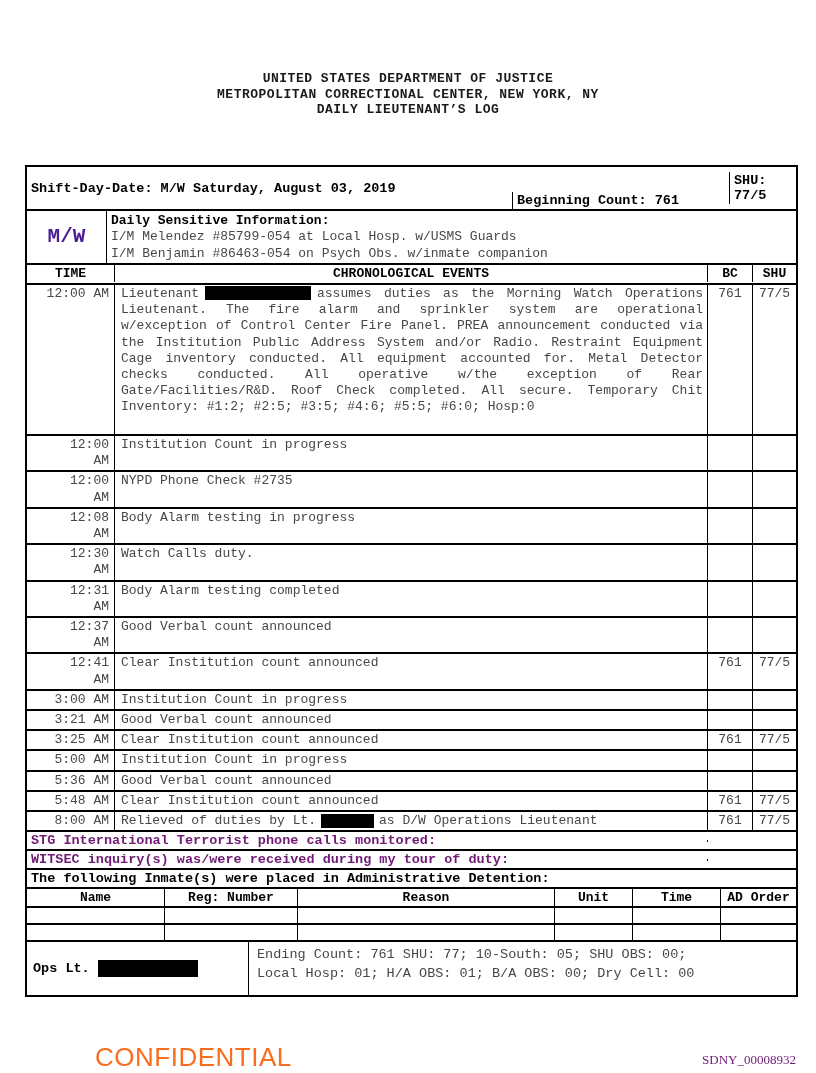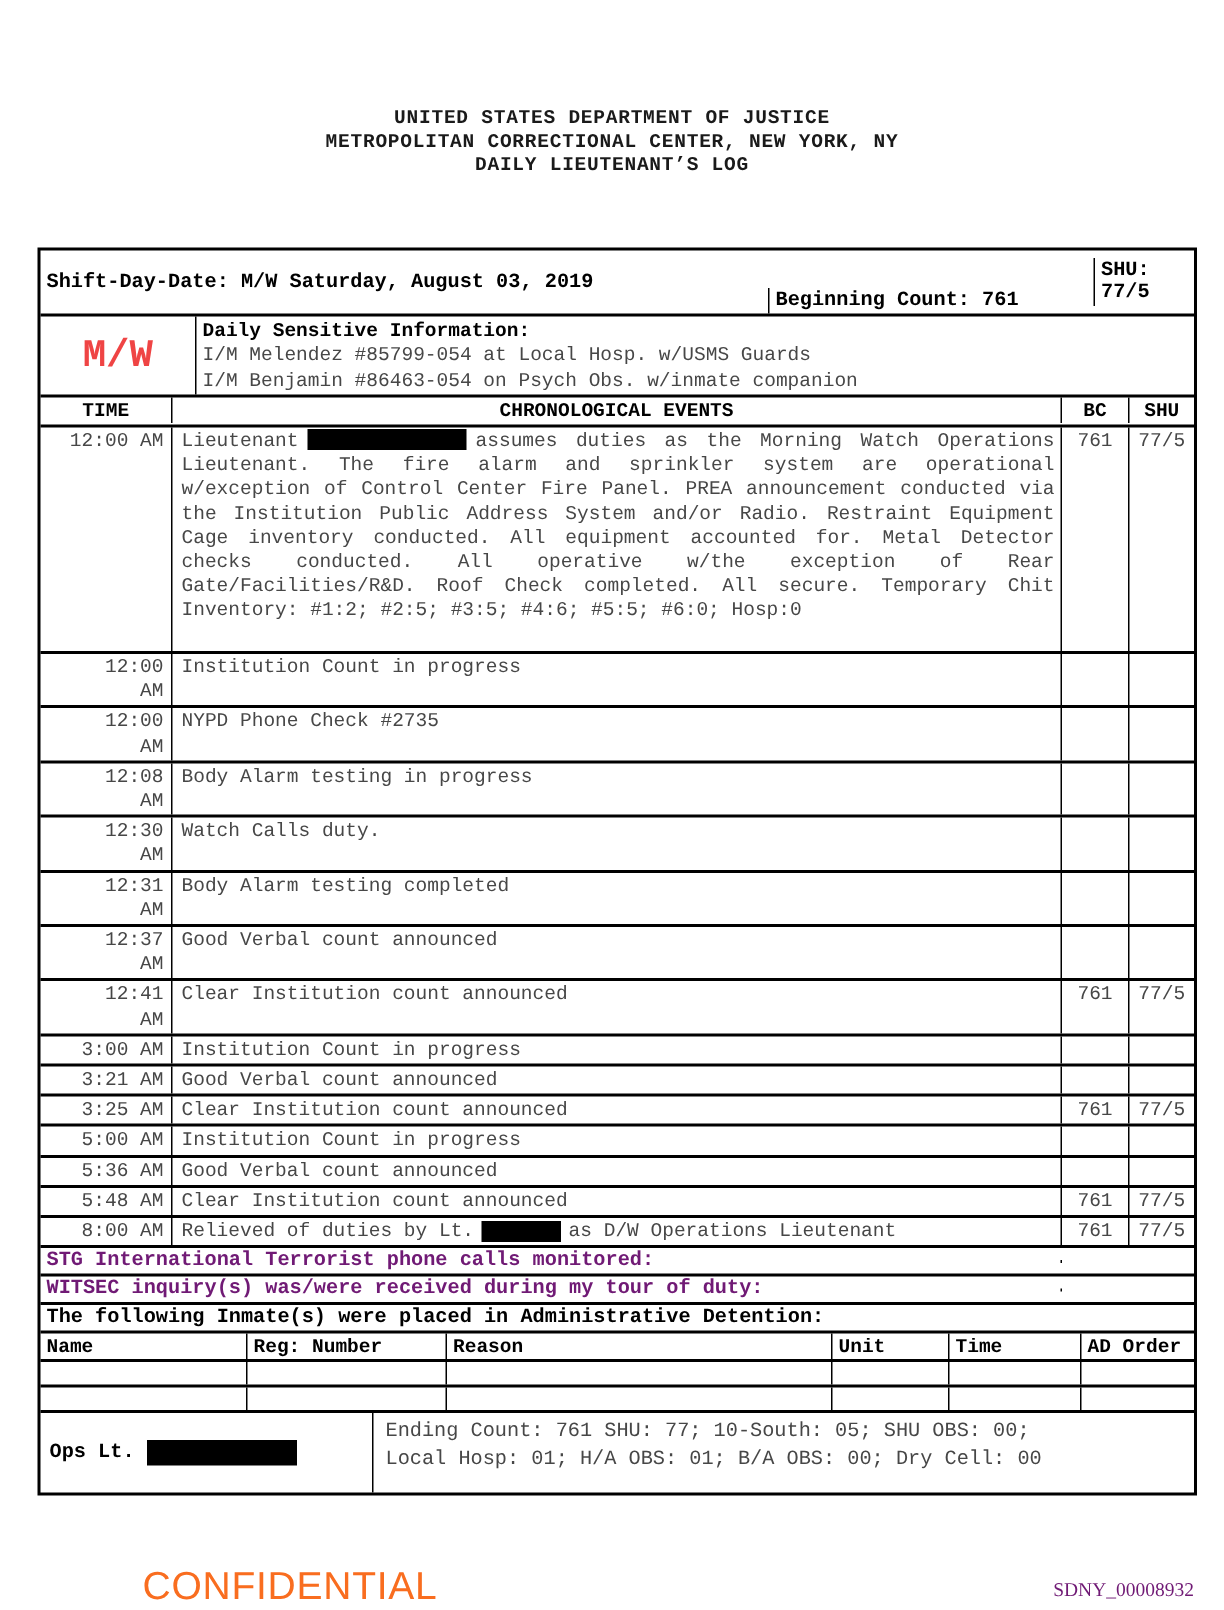--- a/index.html
+++ b/index.html
@@ -26,22 +26,22 @@
   .bold { font-weight:bold; color:#000; }
 
   
   .shift-row { min-height:20px; font-weight:bold; color:#000; font-size:13.5px; align-items:center; }
   .shift-cell1 { width:470px; }
   .shift-cell2 { width:202px;margin-top:25px; }
   .shift-cell3 { flex:1; }
 
   
   .mw-row { min-height:50px; }
-  .mw-cell { width:104px; display:flex; align-items:center; justify-content:center;
-             font-size:26px; font-weight:bold; color:#ef4444; }
+  .mw-cell { width:80px; display:flex; align-items:center; justify-content:center;
+             font-size:21px; font-weight:bold; color:#4c1d95; }
   .sensitive-cell { flex:1; font-size:13px; line-height:16.3px; padding-top:2px; }
 
   
   .chrono-head { min-height:20px; font-weight:bold; color:#000; font-size:13px; align-items:center; }
   .time-col  { width:88px; text-align:center; }
   .event-col { flex:1; }
   .bc-col    { width:45px; text-align:center; }
   .shu-col   { width:44px; text-align:center; }
 
   .log-row { font-size:13px; }
@@ -59,21 +59,21 @@
   .redact-b { width:53px; margin:0 5px; }
   .redact-c { width:100px; margin-left:8px; height:17px; }
 
   
   .flag-row { min-height:18px; font-weight:bold; color:#701a75; font-size:13.5px; align-items:center; }
   .flag-main { flex:1; }
   .flag-blank { width:89px; }
   .full-row { min-height:18px; font-weight:bold; color:#000; font-size:13.5px; align-items:center; }
 
   
-  .ad-head { min-height:18px; font-weight:bold; color:#000; font-size:13px; align-items:center; }
+  .ad-head { min-height:18px; font-weight:bold; color:#000; font-size:13px; align-items:center; text-align:center; }
   .ad-blank { min-height:17px; }
   .ad-c1 { width:137px; } .ad-c2 { width:133px; } .ad-c3 { width:257px; }
   .ad-c4 { width:78px; }  .ad-c5 { width:88px; }  .ad-c6 { flex:1; }
 
   
   .ops-row { min-height:55px; }
   .ops-cell { width:222px; display:flex; align-items:center; padding-left:6px;
               font-weight:bold; color:#000; font-size:13.5px; }
   .ending-cell { flex:1; font-size:13.5px; line-height:19px; padding:3px 0 0 8px; }
 

